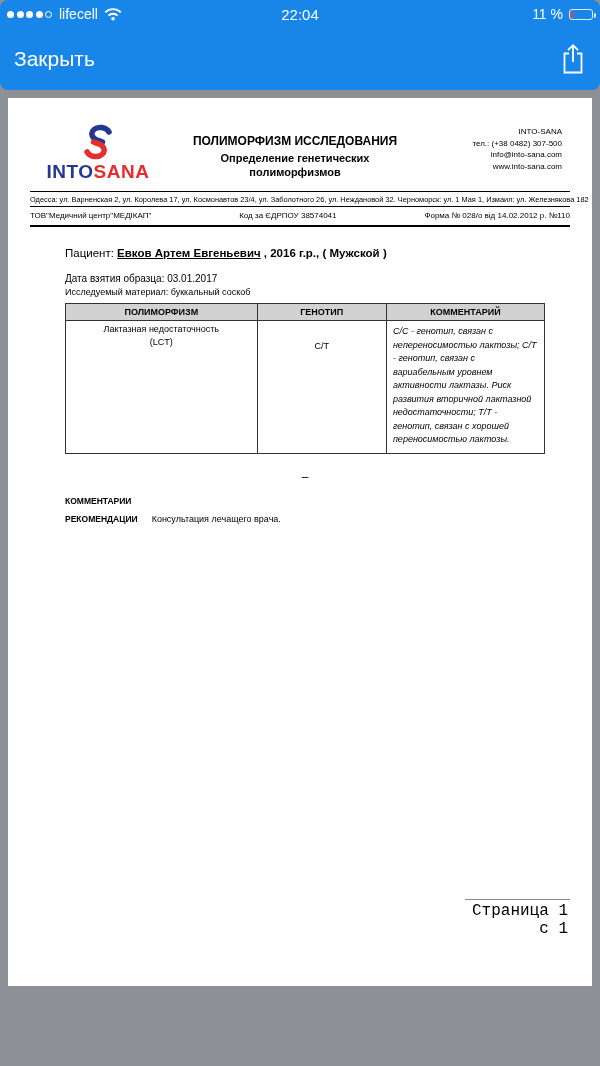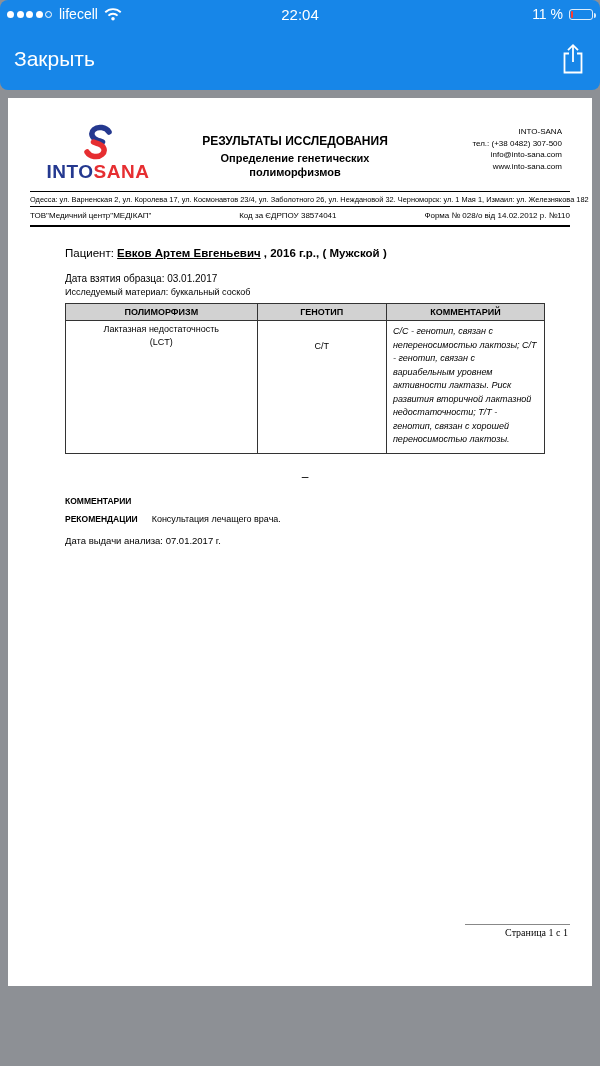--- a/index.html
+++ b/index.html
@@ -91,21 +91,21 @@
   .td-comment { font-style: italic; padding: 4px 6px 6px; line-height: 1.5; }
 
   .dash { text-align: center; font-size: 12px; margin: 16px 0 12px; }
   .comments-label { font-size: 8.5px; font-weight: bold; margin-bottom: 8px; }
   .recs { font-size: 9px; margin-bottom: 11px; }
   .recs-label { font-weight: bold; font-size: 8.5px; margin-right: 14px; }
   .issue-date { font-size: 9.5px; }
 
   .page-footer {
     position: absolute; right: 22px; bottom: 48px;
-    font-family: Liberation Serif, serif; font-size: 10px;
+    font-family: Liberation Mono, monospace; font-size: 16px;
     border-top: 1px solid #888; padding: 2px 2px 0 0;
     width: 105px; text-align: right;
   }
 </style>
 </head>
 <body>
 
 <div class="ios-header">
 
   <div class="status-bar">
@@ -151,21 +151,21 @@
 
     <div class="report-header">
       <div class="logo">
         <svg width="40" height="36" viewBox="0 0 40 36">
           <path d="M31 8 C28 3 20 2 16 5.5 C12 9 14 14 19 16 C21 16.8 23 17.3 24.5 18" fill="none" stroke="#24388f" stroke-width="5.5" stroke-linecap="round"></path>
           <path d="M9 28 C12 33 20 34 24 30.5 C28 27 26 22 21 20 C19 19.2 17 18.7 15.5 18" fill="none" stroke="#e62e31" stroke-width="5.5" stroke-linecap="round"></path>
         </svg>
         <div class="logo-text"><span class="lt-blue">INTO</span><span class="lt-red">SANA</span></div>
       </div>
       <div class="header-titles">
-        <div class="ht1">РЕЗУЛЬТАТЫ ИССЛЕДОВАНИЯ</div>
+        <div class="ht1">ПОЛИМОРФИЗМ ИССЛЕДОВАНИЯ</div>
         <div class="ht2">Определение генетических</div>
         <div class="ht2">полиморфизмов</div>
       </div>
       <div class="header-contacts">
         <div>INTO-SANA</div>
         <div>тел.: (+38 0482) 307-500</div>
         <div>info@into-sana.com</div>
         <div>www.into-sana.com</div>
       </div>
     </div>
@@ -206,19 +206,18 @@
             <td class="td-comment">С/С - генотип, связан с непереносимостью лактозы; С/Т - генотип, связан с вариабельным уровнем активности лактазы. Риск развития вторичной лактазной недостаточности; Т/Т - генотип, связан с хорошей переносимостью лактозы.</td>
           </tr>
         </tbody>
       </table>
 
       <div class="dash">–</div>
       <div class="comments-label">КОММЕНТАРИИ</div>
       <div class="recs">
         <span class="recs-label">РЕКОМЕНДАЦИИ</span><span>Консультация лечащего врача.</span>
       </div>
-      <div class="issue-date">Дата выдачи анализа: 07.01.2017 г.</div>
     </div>
 
     <div class="page-footer">Страница 1 с 1</div>
 
   </div>
 </div>
 
 </body></html>

